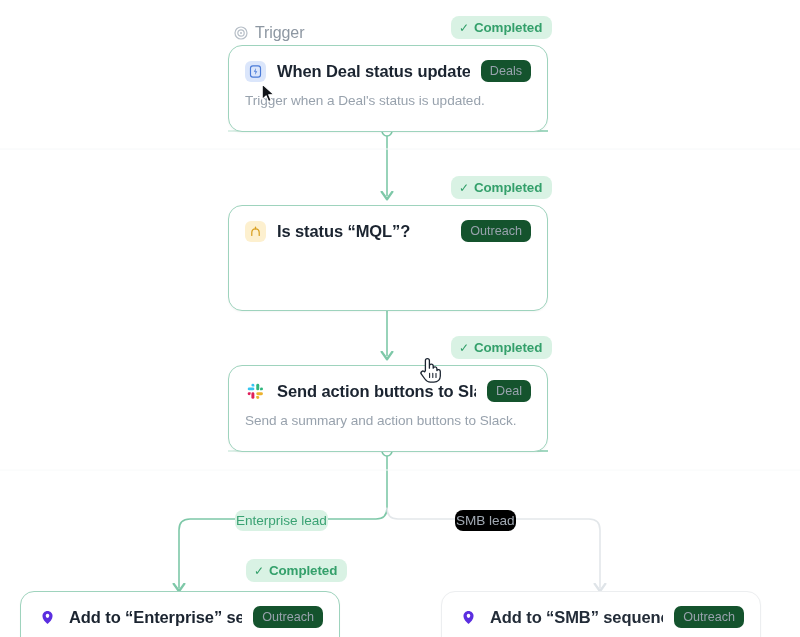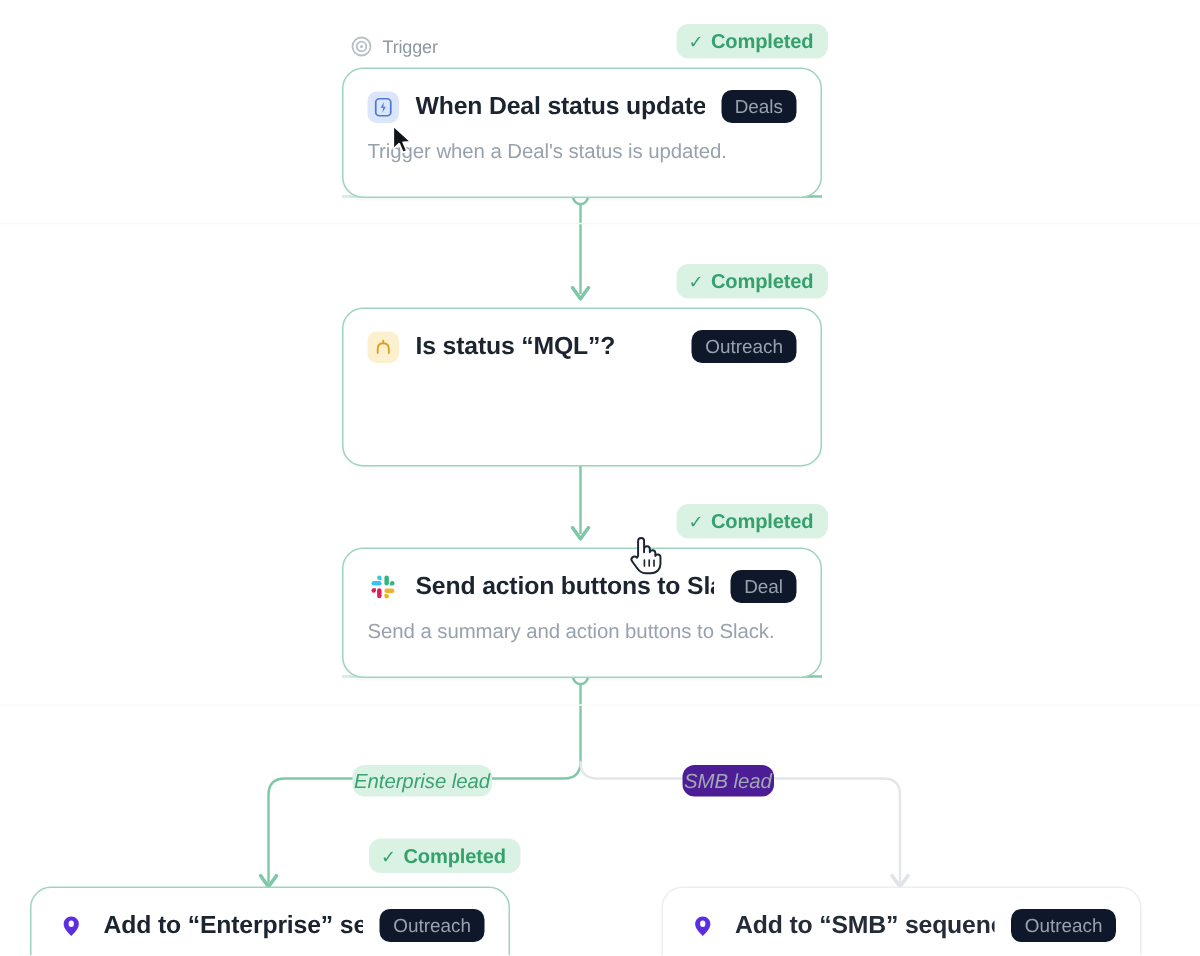--- a/index.html
+++ b/index.html
@@ -59,21 +59,21 @@
   .node-desc {
     padding: 11px 16px 14px 16px;
     font-size: 13.6px;
     color: #98a2ad;
     letter-spacing: -0.05px;
     white-space: nowrap;
   }
   .chip {
     font-size: 12.6px;
     color: #98a2ad;
-    background: #0f172a;
+    background: #14532d;
     border-radius: 7px;
     padding: 4px 9px;
     white-space: nowrap;
     margin-left: auto;
   }
 
   
   .icon-sq {
     width: 21px;
     height: 21px;
@@ -109,42 +109,41 @@
     letter-spacing: -0.1px;
     white-space: nowrap;
   }
   .status .tick { font-size: 12px; font-weight: normal; }
 
   .section-label {
     position: absolute;
     display: flex;
     align-items: center;
     gap: 7px;
-    font-size: 12px;
+    font-size: 16px;
     color: #8d97a2;
     letter-spacing: -0.1px;
     white-space: nowrap;
     text-align: center;
   }
 
   .branch-label {
     position: absolute;
     font-size: 13.6px;
     border-radius: 8px;
     padding: 3px 1px;
     white-space: nowrap;
     letter-spacing: -0.05px;
-    font-style: italic;
   }
   .branch-label.on {
     background: #d9f2e4;
     color: #3aa273;
   }
   .branch-label.off {
-    background: #4c1d95;
+    background: #000000;
     color: #a0a8b2;
   }
 
   
   .cursor-arrow, .cursor-hand {
     position: absolute;
     pointer-events: none;
   }
 </style>
 </head>

